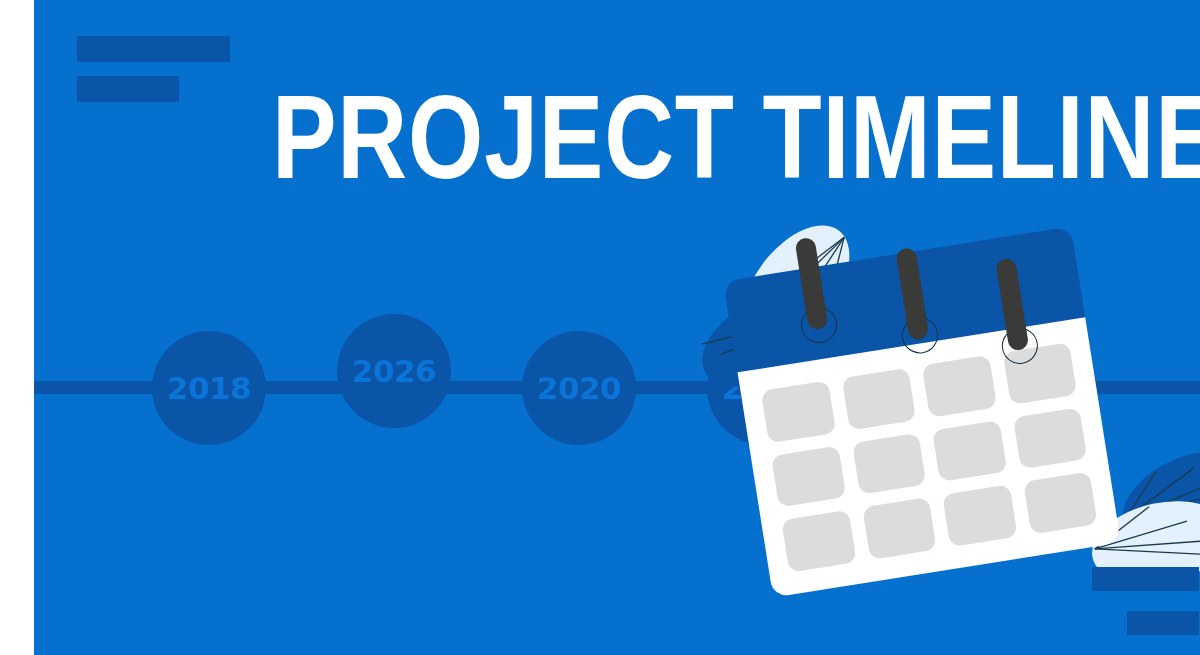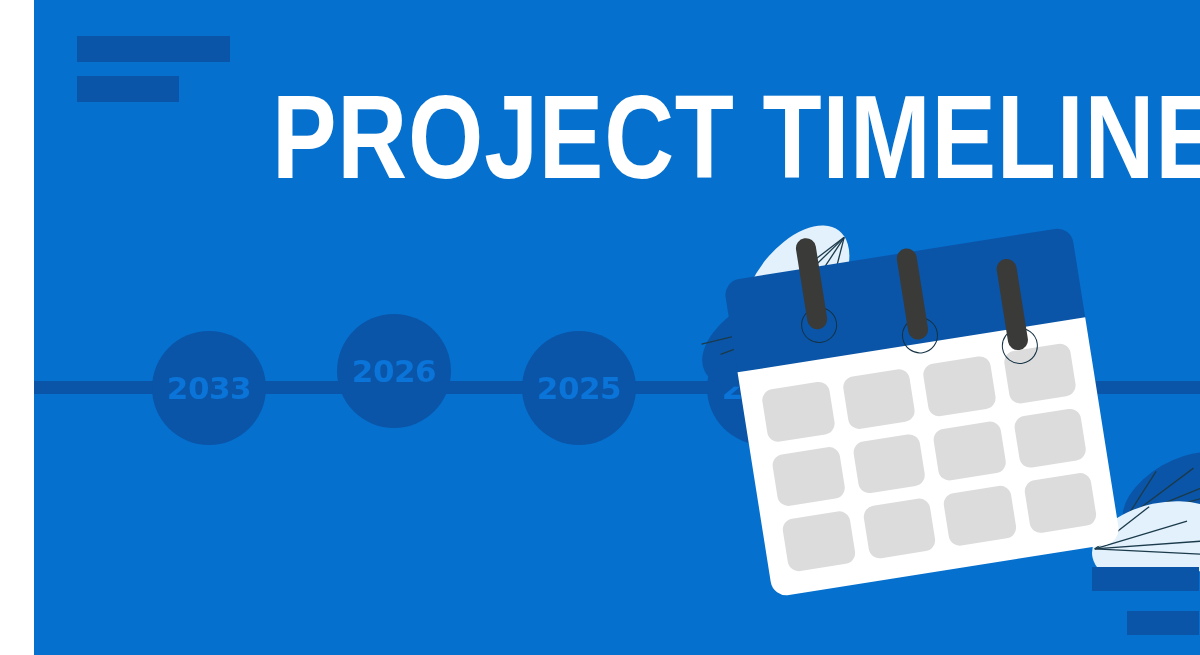--- a/index.html
+++ b/index.html
@@ -150,27 +150,27 @@
 <div id="canvas">
 
   <div class="deco-bar tl-bar-1"></div>
   <div class="deco-bar tl-bar-2"></div>
 
   <div class="title">PROJECT TIMELINE</div>
 
   <div class="timeline-line"></div>
 
   <div class="node node-2025">
-    <span class="node-label">2033</span>
+    <span class="node-label">2018</span>
   </div>
   <div class="node node-2026">
     <span class="node-label">2026</span>
   </div>
   <div class="node node-2027">
-    <span class="node-label">2025</span>
+    <span class="node-label">2020</span>
   </div>
   <div class="node node-2028">
     <span class="node-label">2028</span>
   </div>
 
   <div class="leaf-group leaf-tl">
     <svg width="240" height="190" viewBox="0 0 240 190">
       <g transform="rotate(-28 105 110)">
         <ellipse cx="92" cy="112" rx="72" ry="40" fill="#0A55A8"></ellipse>
         <g stroke="#1B3A4B" stroke-width="1.3" fill="none">

